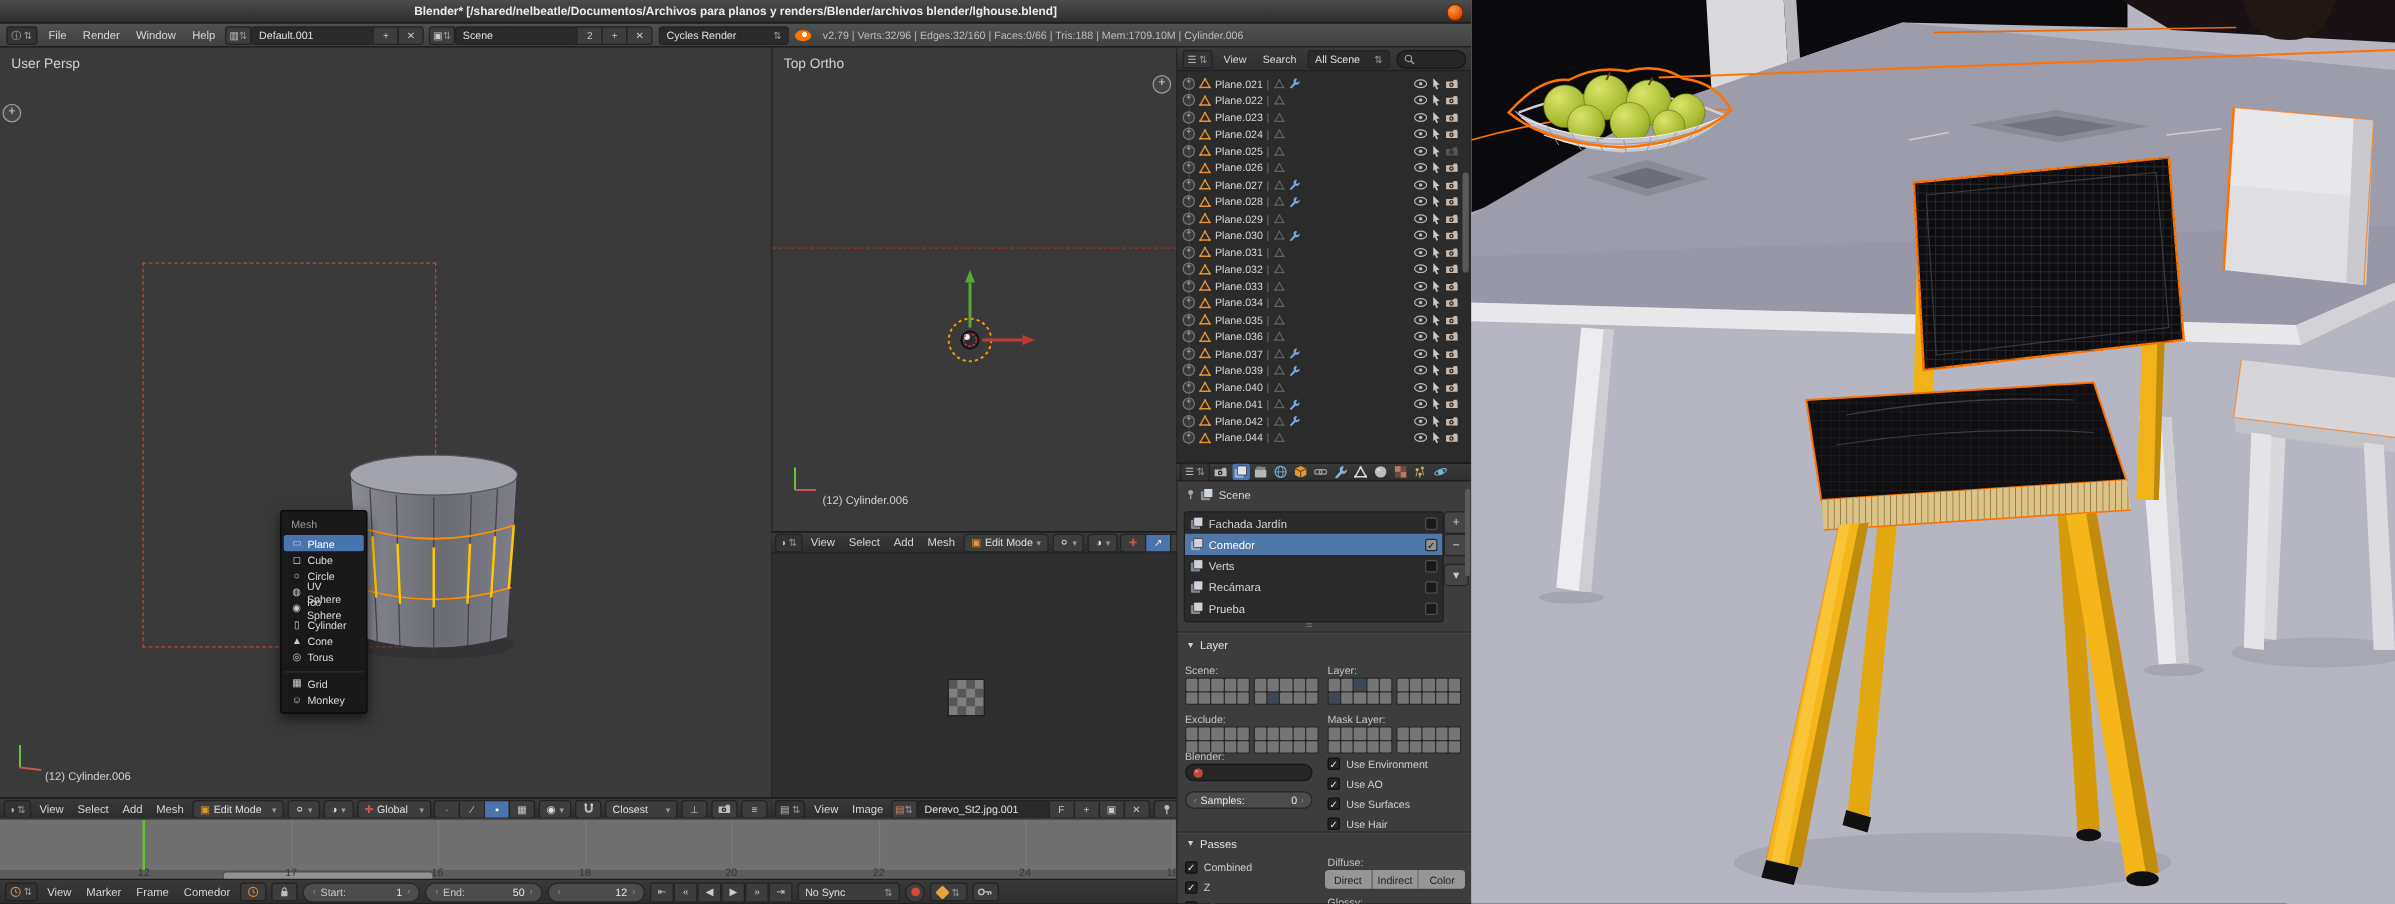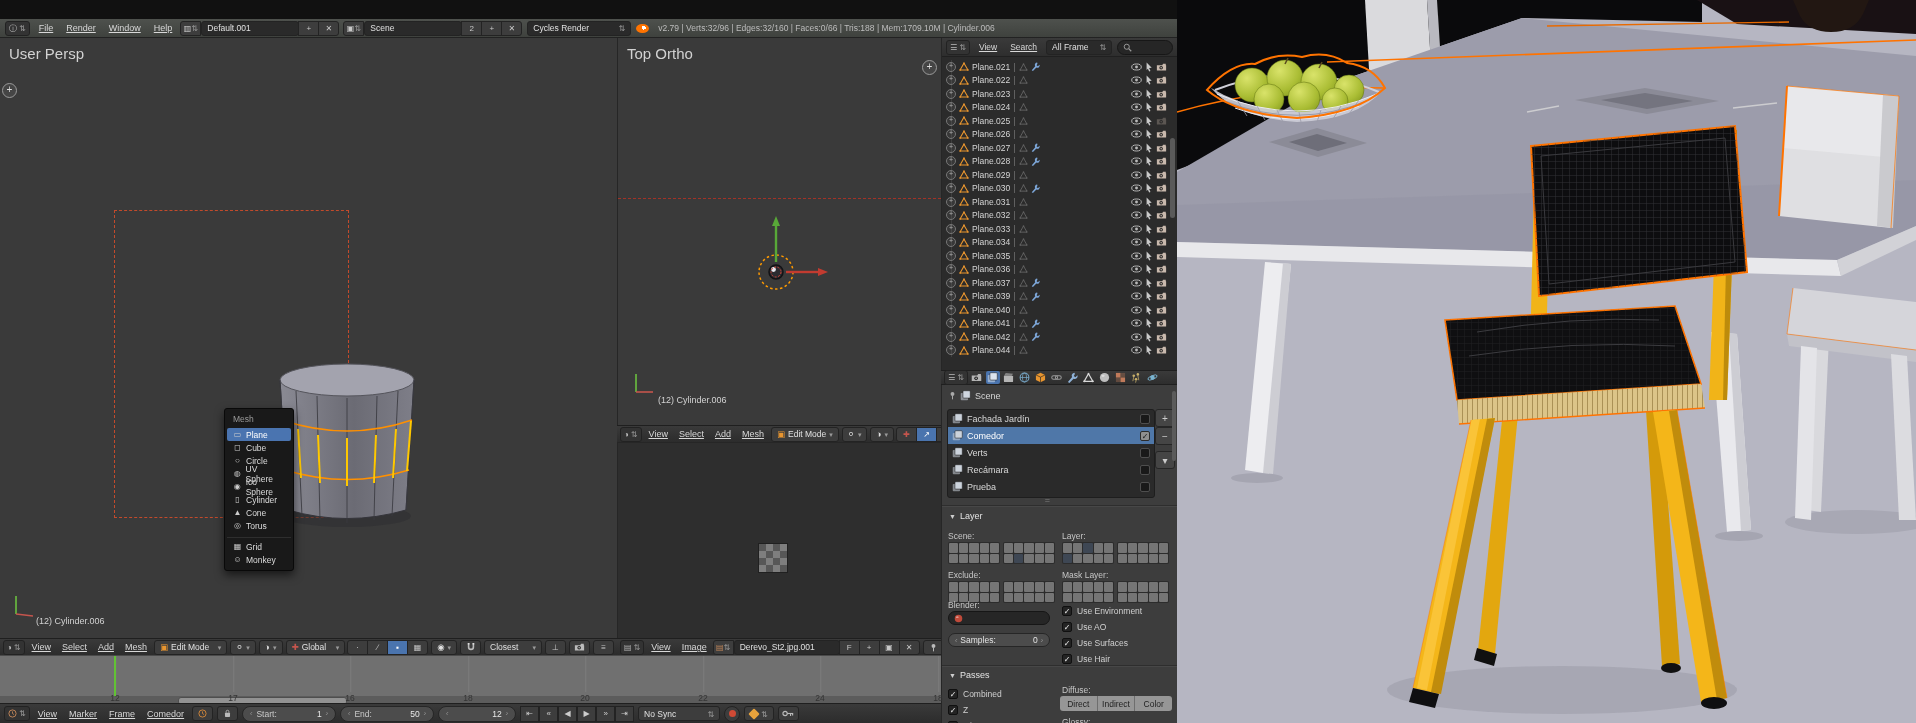--- a/index.html
+++ b/index.html
@@ -12,40 +12,40 @@
   
   #titlebar{left:0;top:0;width:1177px;height:19px;background:linear-gradient(#4b4b4b,#2e2e2e);
             border-bottom:1px solid #1b1b1b;display:flex;align-items:center;justify-content:center;}
   #titlebar .t{font-size:9.5px;font-weight:bold;color:#ececec;}
   #closebtn{position:absolute;right:6px;top:3px;width:12px;height:12px;border-radius:50%;
             background:radial-gradient(circle at 35% 30%,#ff9a45,#e04a00 70%);border:1px solid #6e2a00;}
 
   
   #infobar{left:0;top:19px;width:1177px;height:19px;background:linear-gradient(#4e514d,#3f423e);
            border-bottom:1px solid #222;display:flex;align-items:center;gap:5px;padding:0 5px;box-sizing:border-box;}
-  .menu{font-size:9px;color:#d8d8d8;padding:0 4px;text-decoration:underline;}
+  .menu{font-size:9px;color:#d8d8d8;padding:0 4px;}
   .dd{height:13px;background:#3d3d3d;border:1px solid #232323;border-radius:3px;display:inline-flex;
       align-items:center;gap:3px;padding:0 5px;font-size:8.5px;color:#e0e0e0;white-space:nowrap;}
   .dark{background:#2a2a2a;}
   .car::after{content:"▾";font-size:7px;color:#9a9a9a;}
   .upd::after{content:"⇅";font-size:8px;color:#9a9a9a;}
   .ibtn{height:13px;min-width:15px;background:#3d3d3d;border:1px solid #232323;border-radius:3px;
         display:inline-flex;align-items:center;justify-content:center;font-size:8px;color:#c8c8c8;padding:0 2px;}
   .grp{display:inline-flex;}
   .grp .ibtn{border-radius:0;margin-left:-1px;}
   .grp .ibtn:first-child{border-radius:3px 0 0 3px;}
   .grp .ibtn:last-child{border-radius:0 3px 3px 0;}
   .blogo{width:13px;height:9px;border-radius:50%;background:radial-gradient(circle at 60% 40%,#fff 0 2px,#ff7300 2px);}
   #stats{font-size:8.5px;color:#bdbdbd;margin-left:4px;}
 
   
   #vpL{left:0;top:38px;width:617px;height:600px;background:#3a3a3a;}
   #vpT{left:617px;top:38px;width:324px;height:387px;background:#3a3a3a;border-left:1px solid #262626;}
   #uv{left:617px;top:442px;width:324px;height:196px;background:#2e2e2e;border-left:1px solid #262626;border-top:1px solid #262626;}
-  .vplabel{position:absolute;left:9px;top:7px;font-size:15px;color:#d2d2d2;}
+  .vplabel{position:absolute;left:9px;top:7px;font-size:11px;color:#d2d2d2;}
   .objinfo{position:absolute;font-size:9px;color:#d2d2d2;}
   .plustab{position:absolute;width:13px;height:13px;border-radius:50%;border:1px solid #9a9a9a;
            color:#ddd;font-size:10px;line-height:11px;text-align:center;background:rgba(80,80,80,.5);}
   .hdr{position:absolute;background:linear-gradient(#3a3a3a,#2c2c2c);border-top:1px solid #1f1f1f;
        display:flex;align-items:center;gap:3px;padding:0 3px;font-size:9px;color:#cfcfcf;box-sizing:border-box;}
   #vpLheader{left:0;top:638px;width:617px;height:17px;}
   #vpTheader{left:617px;top:425px;width:324px;height:17px;}
   #uvheader{left:617px;top:638px;width:324px;height:17px;}
   .edbtn{height:13px;background:#333;border:1px solid #222;border-radius:3px;display:inline-flex;
          align-items:center;gap:2px;padding:0 3px;font-size:8px;color:#bbb;}
@@ -249,20 +249,24 @@
           <path d="M2,1 v5 a3,3 0 0 0 6,0 V1" fill="none" stroke="currentColor" stroke-width="2"></path>
           <rect x="1" y="1" width="2" height="2" fill="#ddd"></rect>
           <rect x="7" y="1" width="2" height="2" fill="#ddd"></rect>
         </symbol>
 </symbol>
     </defs>
 </svg>
 
 <div id="app">
 
+  <div id="titlebar" class="pane">
+    <span class="t">Blender* [/shared/nelbeatle/Documentos/Archivos para planos y renders/Blender/archivos blender/lghouse.blend]</span>
+    <span id="closebtn"></span>
+  </div>
 
   <div id="infobar" class="pane">
     <span class="edbtn">
         <span>ⓘ</span>
         <i class="upd"></i>
       </span>
     <span style="display:contents">
       
     <span class="menu">File</span><span class="menu">Render</span><span class="menu">Window</span><span class="menu">Help</span></span>
     <span class="grp">
@@ -589,21 +593,21 @@
         </svg>
       </span>
   </div>
 
   <div id="outliner" class="pane">
     <div id="outhead">
       <span class="edbtn">☰<i class="upd"></i></span>
       <span class="menu">View</span>
       <span class="menu">Search</span>
       <span class="dd dark" style="width:64px">
-        <span>All Frame</span>
+        <span>All Scene</span>
           <i class="upd" style="margin-left:auto"></i>
       </span>
       <span class="srch" style="width:52px">
         <svg class="ic" style="width:9px;height:9px;color:#999">
             <use href="#i-mag"></use>
           </svg>
       </span>
     </div>
     <div id="orows">
 

